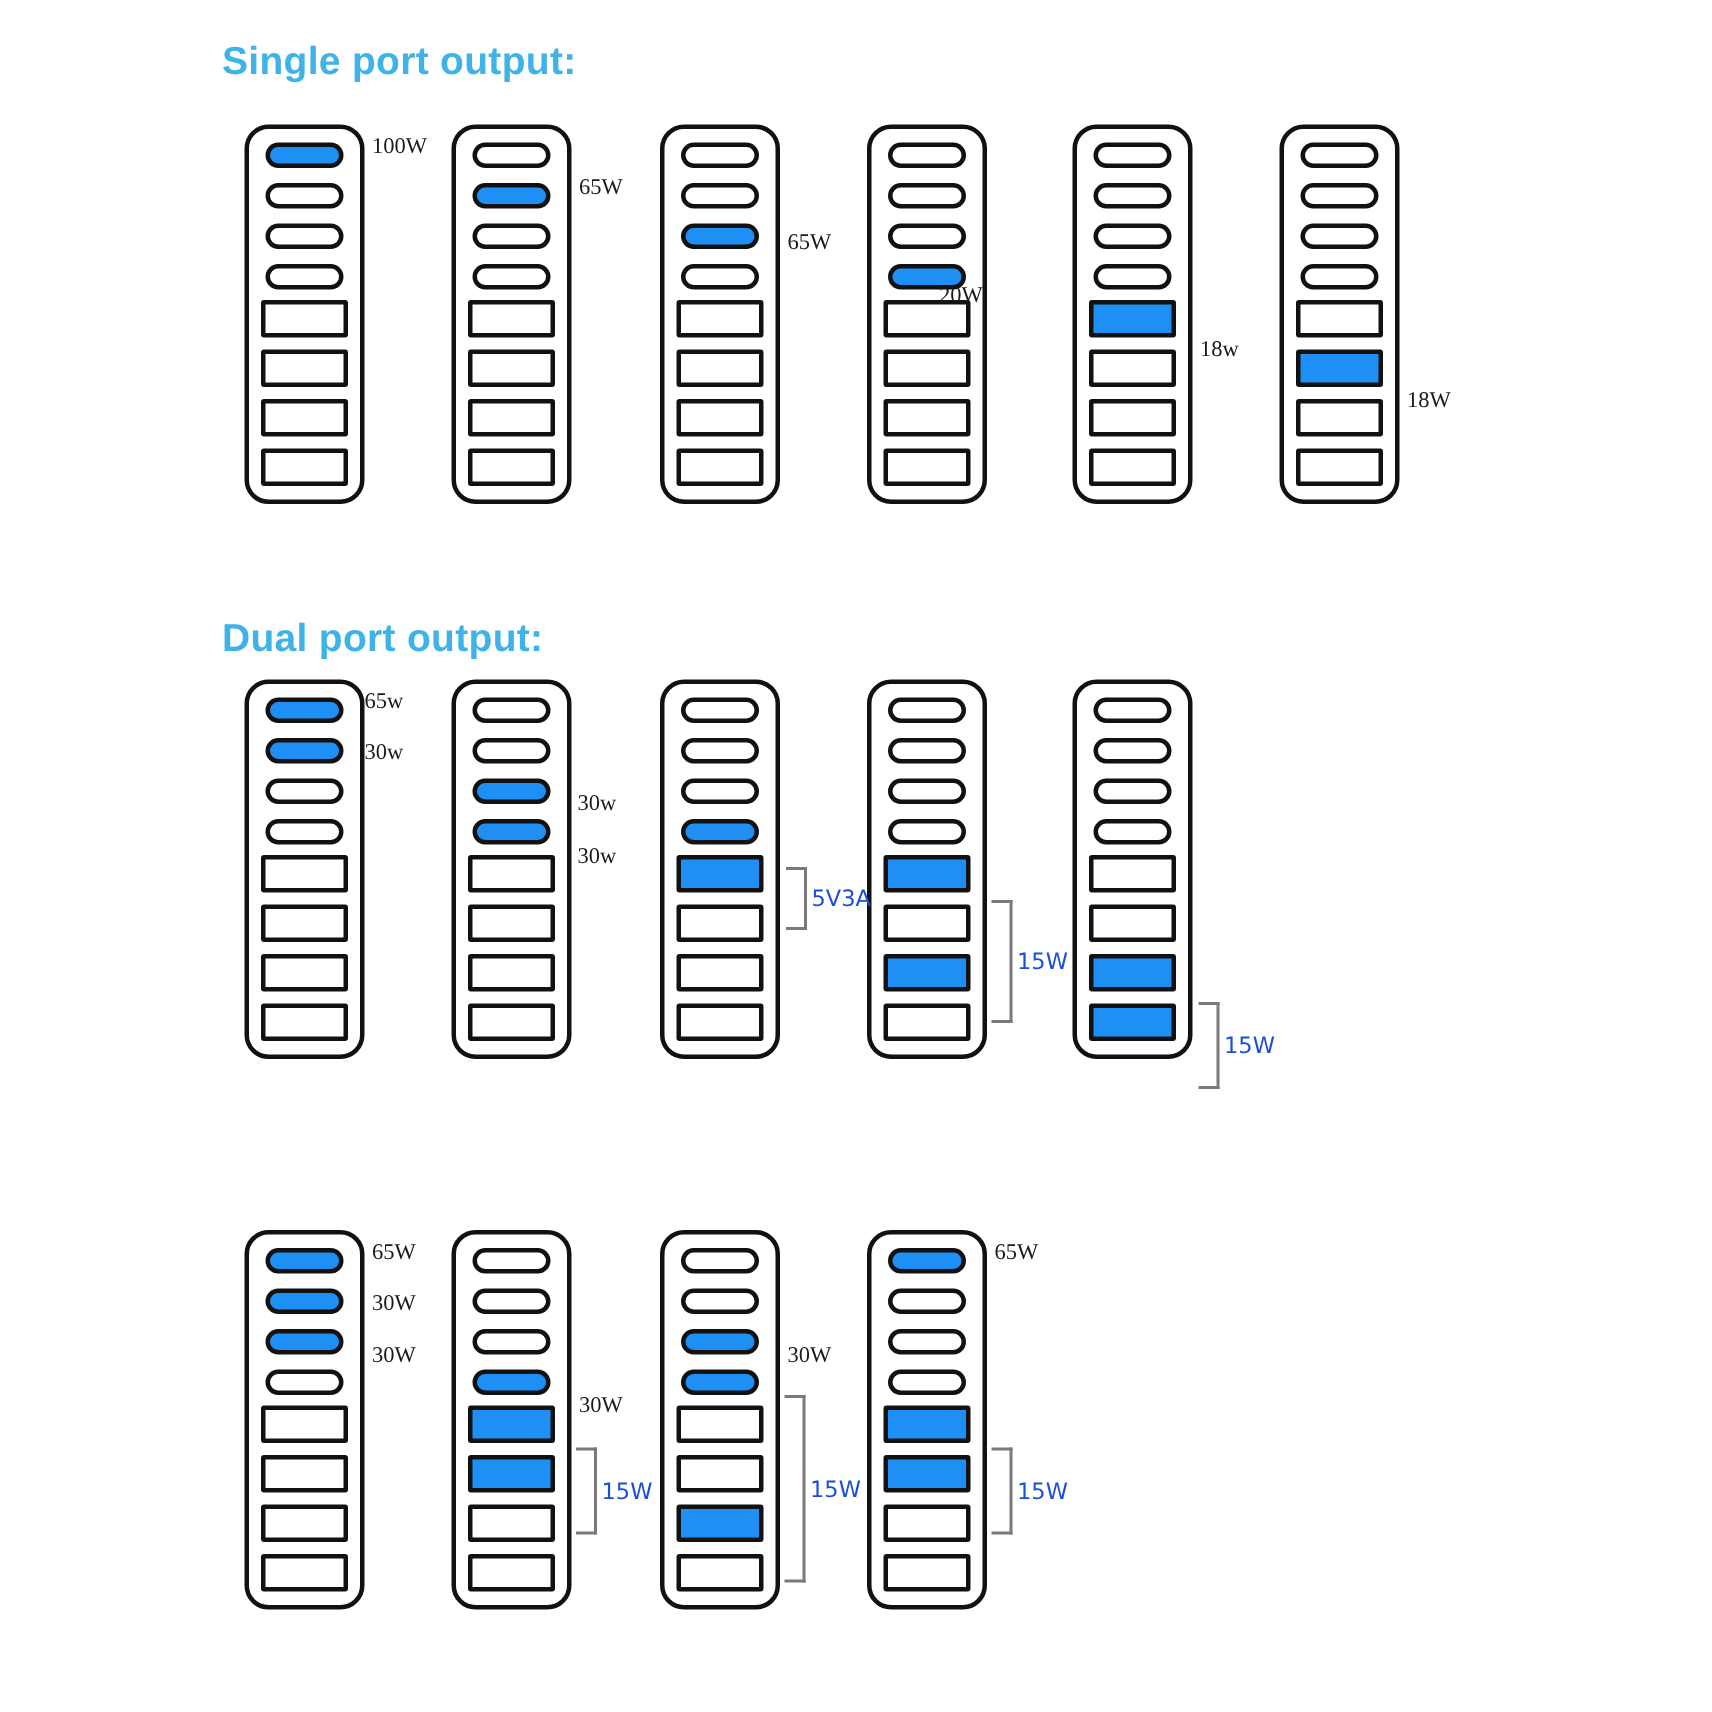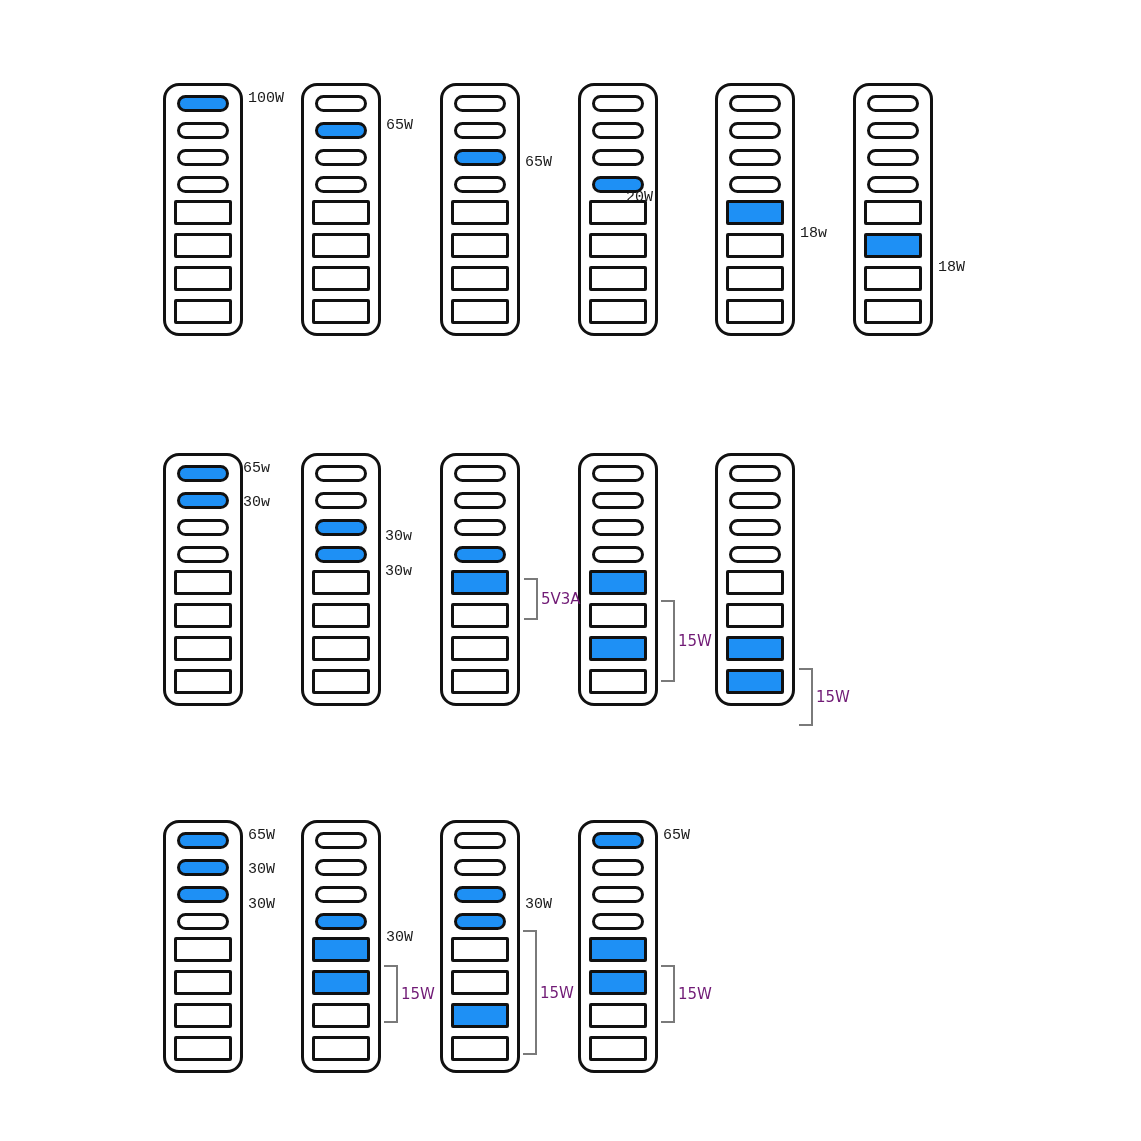--- a/index.html
+++ b/index.html
@@ -61,49 +61,50 @@
   .slot.a{margin-bottom:8px;}
   .slot.a.last{margin-bottom:0;}
 
   
   .label{
     position:absolute;
     font-size:15px;
     color:#1a1a1a;
     white-space:nowrap;
     line-height:1;
-    font-family:Liberation Mono, monospace;
+    font-family:Liberation Serif, serif;
   }
 
   
   .bracket{
     position:absolute;
     display:flex;
     align-items:center;
     pointer-events:none;
   }
   .bracket .arm{
     width:14px;
     border:2px solid #7a7a7a;
     border-left:none;
     box-sizing:border-box;
     height:100%;
   }
   .bracket .btxt{
     margin-left:3px;
     font-size:15px;
-    color:#701a75;
+    color:#1d4ed8;
     white-space:nowrap;
     font-family:"DejaVu Sans","Liberation Sans",sans-serif;
   }
 </style>
 </head>
 <body>
 
 <div class="page">
+    <div class="section-title" style="left: 148px; top: 25px;">Single port output:</div>
     <div class="device" style="left: 163px; top: 83px;">
       <div class="slot c">
         <div class="port-c on"></div>
       </div>
       <div class="slot c">
         <div class="port-c"></div>
       </div>
       <div class="slot c">
         <div class="port-c"></div>
       </div>
@@ -252,20 +253,21 @@
         <div class="port-a on"></div>
       </div>
       <div class="slot a">
         <div class="port-a"></div>
       </div>
       <div class="slot a last">
         <div class="port-a"></div>
       </div>
     </div>
     <div class="label" style="left: 938px; top: 260px;">18W</div>
+    <div class="section-title" style="left: 148px; top: 410px;">Dual port output:</div>
     <div class="device" style="left: 163px; top: 453px;">
       <div class="slot c">
         <div class="port-c on"></div>
       </div>
       <div class="slot c">
         <div class="port-c on"></div>
       </div>
       <div class="slot c">
         <div class="port-c"></div>
       </div>

